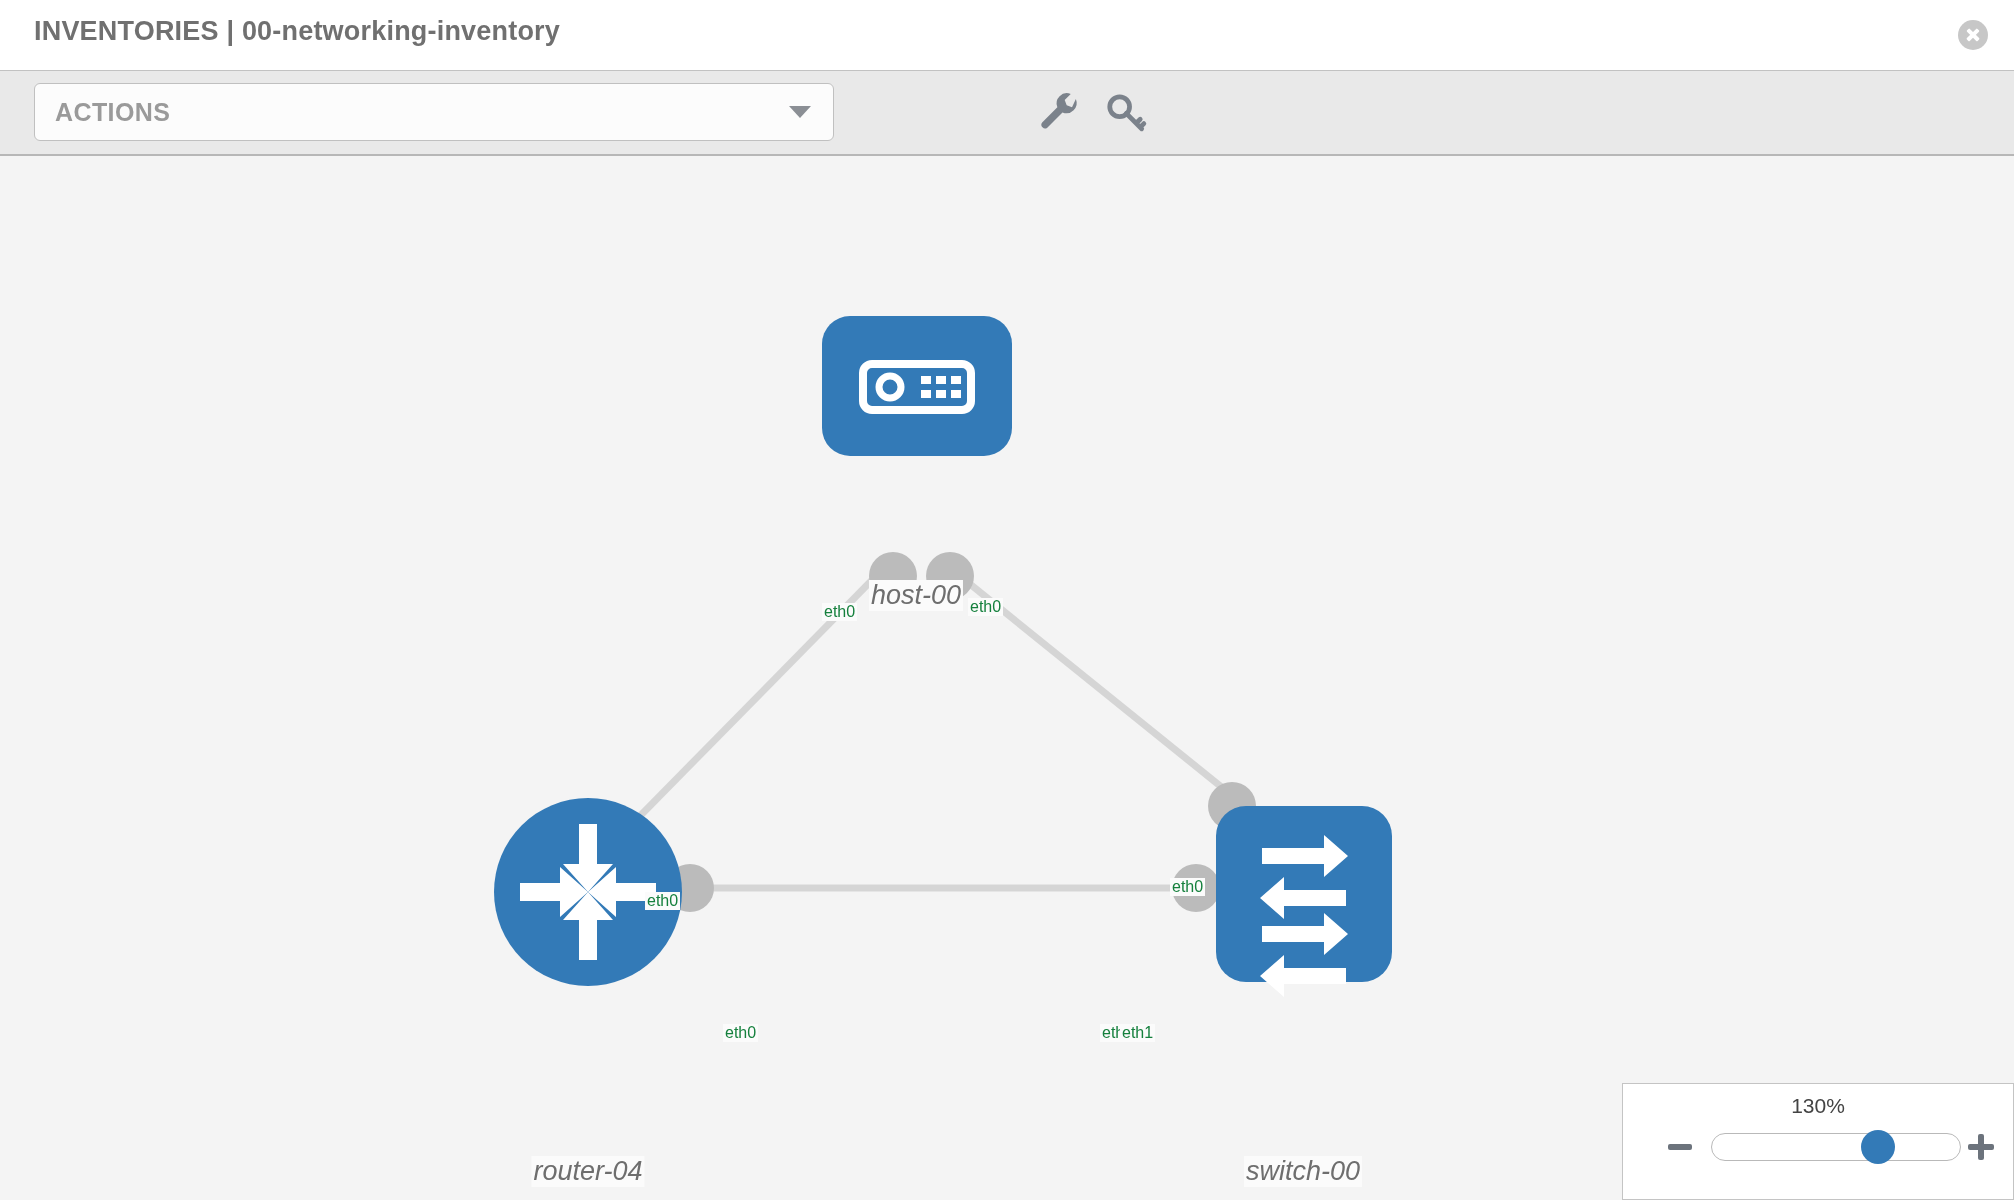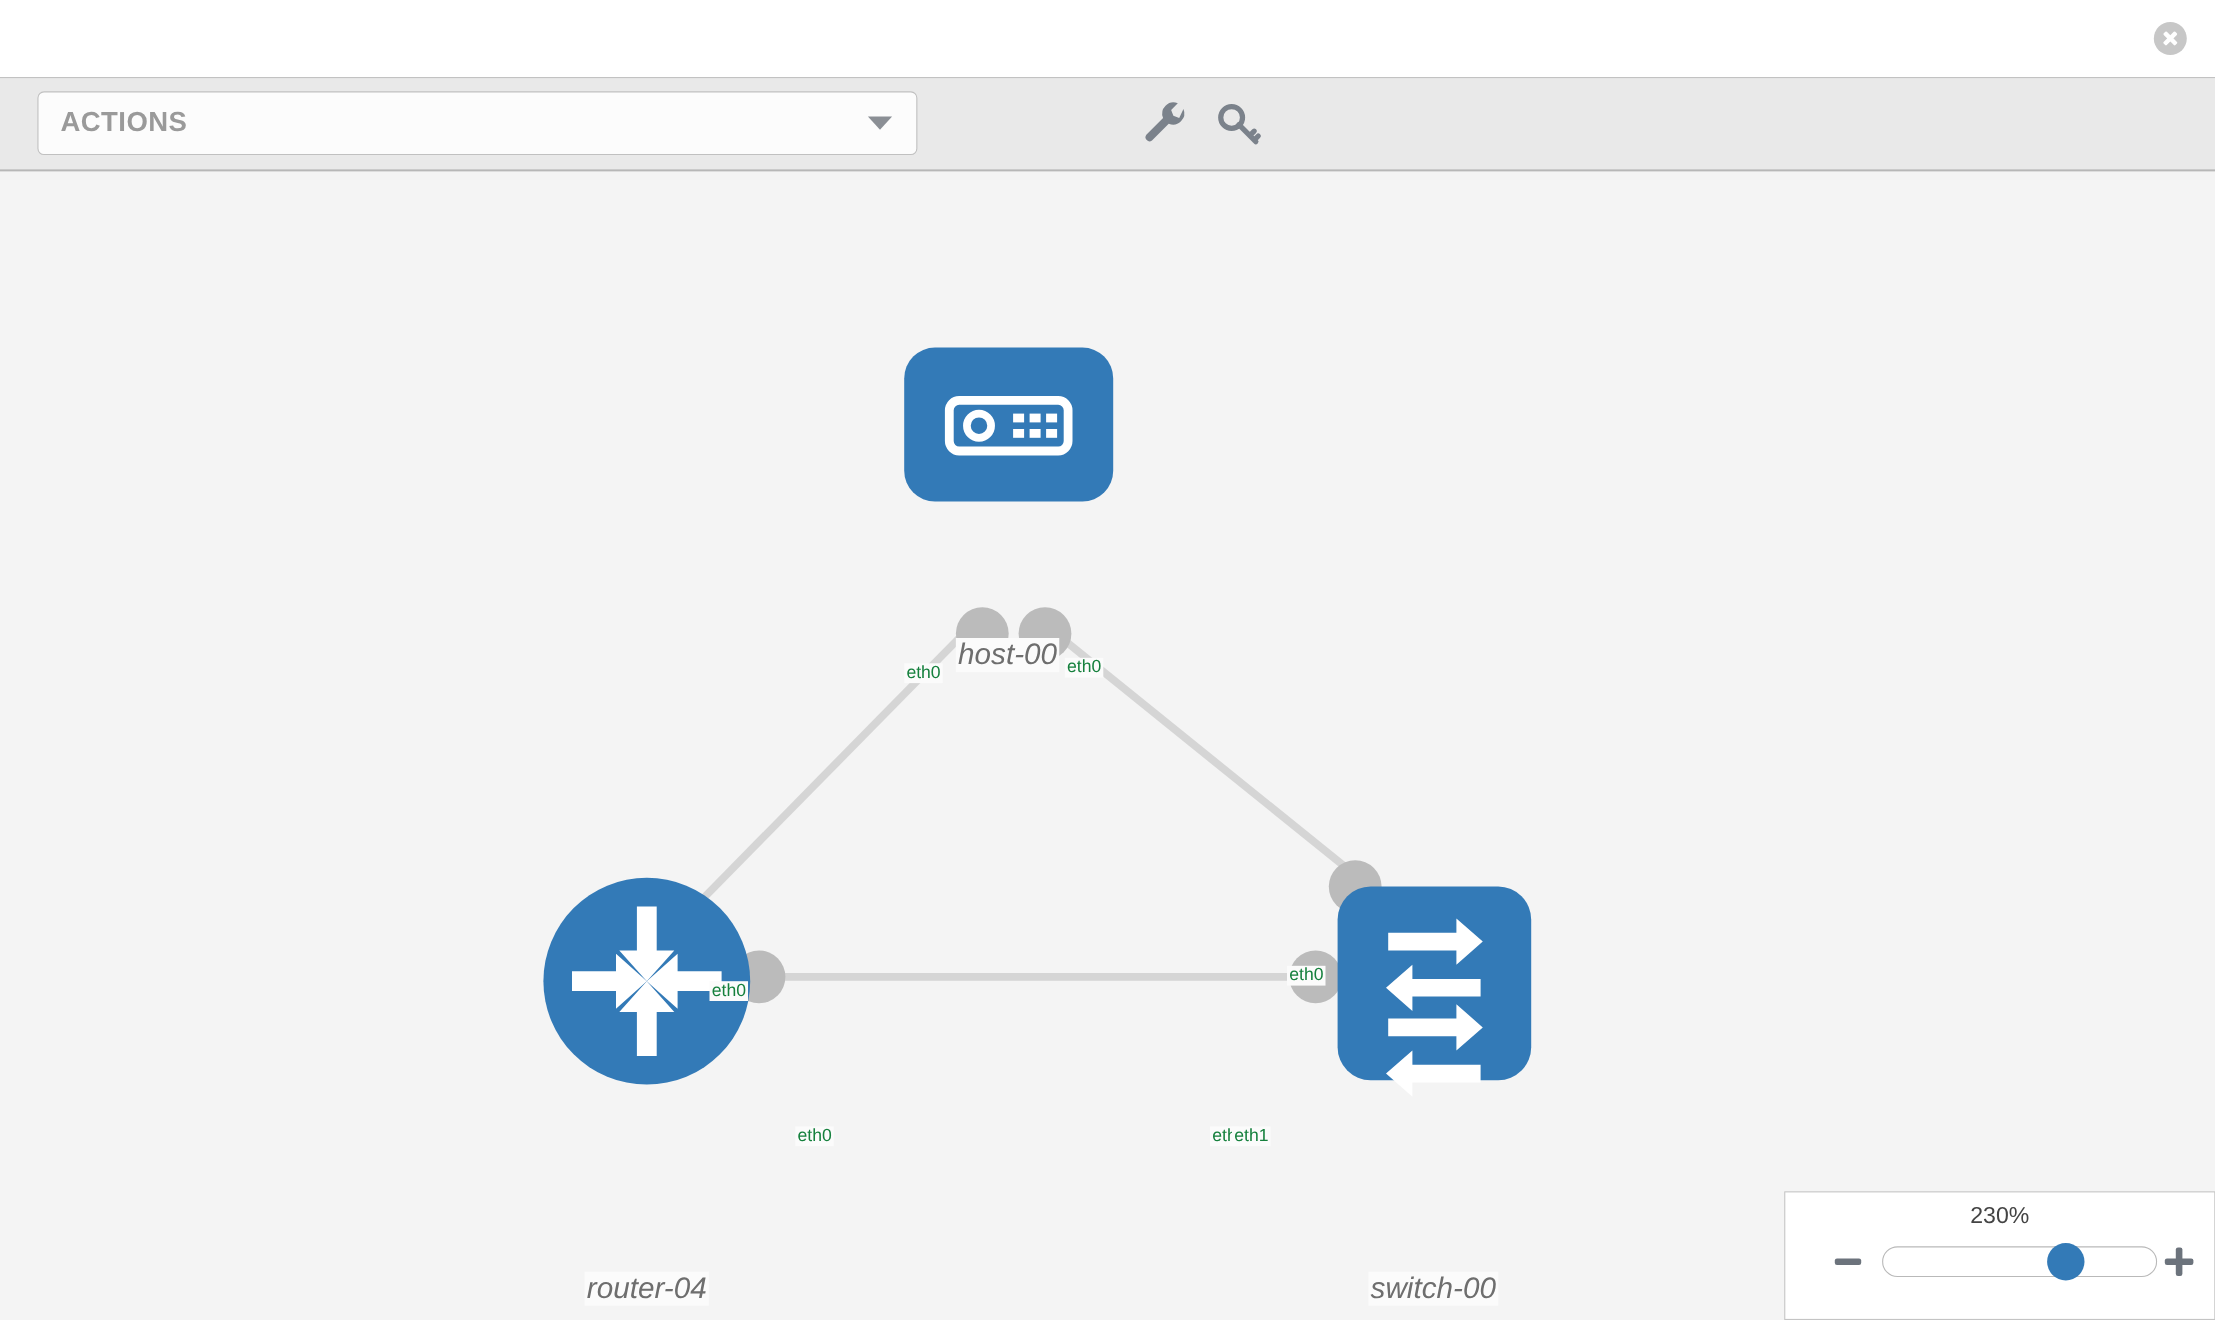--- a/index.html
+++ b/index.html
@@ -143,20 +143,21 @@
     transform: translate(-50%,-50%);
     cursor: grab;
   }
 </style>
 </head>
 <body>
 
 <div id="app">
 
   <div class="header">
+    <div class="page-title">INVENTORIES | 00-networking-inventory</div>
     <div class="close-btn"></div>
   </div>
 
   <div class="toolbar">
 
     <div class="select-box actions-select">
       <span class="select-label">ACTIONS</span>
       <span class="caret"></span>
     </div>
 
@@ -243,21 +244,21 @@
     <div class="edge-label" style="left:822px;  top:447px;">eth0</div>
     <div class="edge-label" style="left:968px;  top:442px;">eth0</div>
     <div class="edge-label" style="left:645px;  top:736px;">eth0</div>
     <div class="edge-label" style="left:1170px; top:722px;">eth0</div>
     <div class="edge-label" style="left:723px;  top:868px;">eth0</div>
     <div class="edge-label" style="left:1100px; top:868px;">eth</div>
     <div class="edge-label" style="left:1120px; top:868px;text-align:center;">eth1</div>
   </div>
 
   <div class="zoom-panel">
-    <div class="zoom-value">230%</div>
+    <div class="zoom-value">130%</div>
     <div class="zoom-minus"></div>
     <div class="zoom-track">
       <div class="zoom-thumb" id="zoom-thumb" style="left: 67%;"></div>
     </div>
     <div class="zoom-plus"></div>
   </div>
 
 </div>
 
 </body></html>

